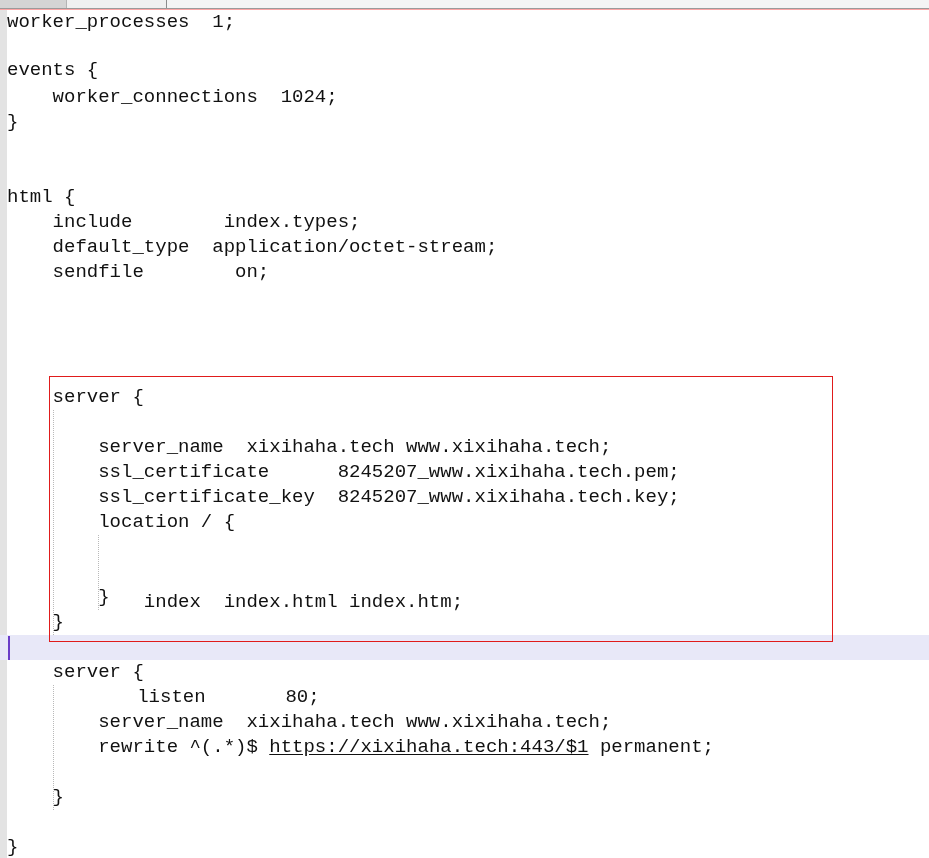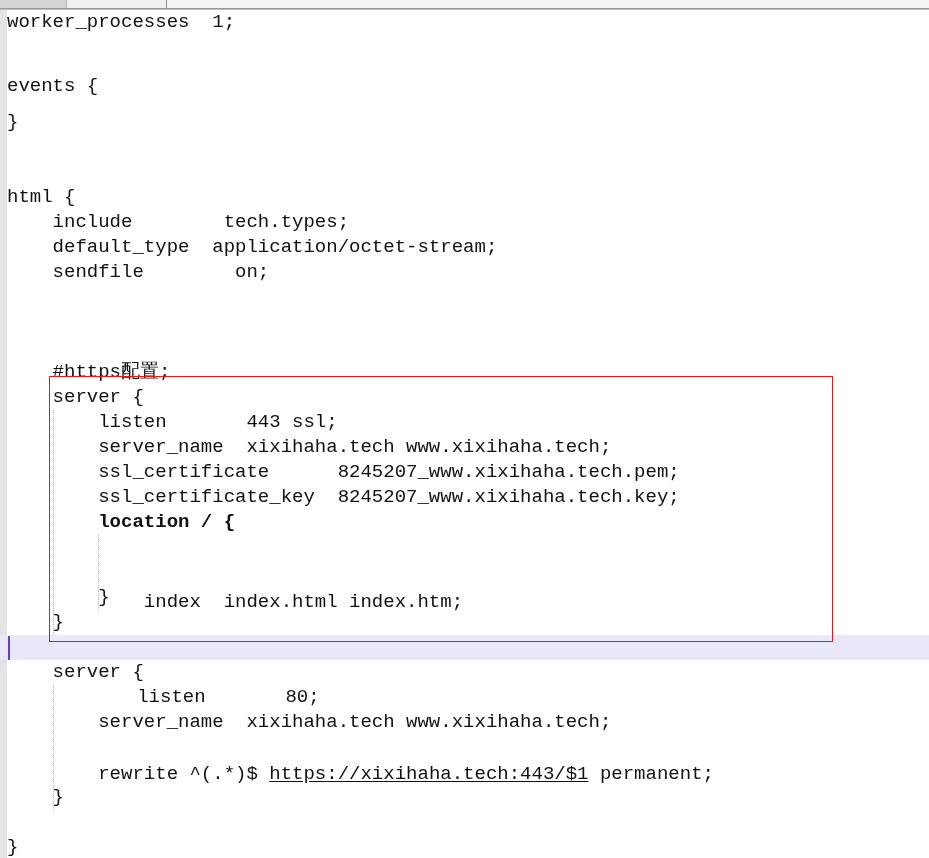--- a/index.html
+++ b/index.html
@@ -137,45 +137,44 @@
     <div class="toolbar-rest"></div>
   </div>
 
   <div class="gutter"></div>
 
   <div class="code-surface"></div>
 
   <div class="code-area" id="code-area">
       <div class="line" style="top: 0px;"><span class="txt">worker_processes  1;</span></div>
       <div class="line" style="top: 25px;"><span class="txt"></span></div>
-      <div class="line" style="top: 64px; font-family: Liberation Mono, monospace;"><span class="txt">events {</span></div>
+      <div class="line" style="top: 48px; font-family: Liberation Mono, monospace;"><span class="txt">events {</span></div>
+      <div class="line" style="top: 75px;"><span class="txt">    worker_connections  1024;</span></div>
       <div class="line" style="top: 100px;"><span class="txt">}</span></div>
       <div class="line" style="top: 125px;"><span class="txt"></span></div>
       <div class="line" style="top: 150px;"><span class="txt"></span></div>
       <div class="line" style="top: 175px;"><span class="txt">html {</span></div>
-      <div class="line" style="top: 200px;"><span class="txt">    include        tech.types;</span></div>
+      <div class="line" style="top: 200px;"><span class="txt">    include        index.types;</span></div>
       <div class="line" style="top: 225px;"><span class="txt">    default_type  application/octet-stream;</span></div>
       <div class="line" style="top: 250px;"><span class="txt">    sendfile        on;</span></div>
       <div class="line" style="top: 275px;"><span class="txt"></span></div>
       <div class="line" style="top: 325px;"><span class="txt"></span></div>
-      <div class="line" style="top: 350px;"><span class="txt">    #https配置;</span></div>
       <div class="line" style="top: 375px;"><span class="txt">    server {</span></div>
-      <div class="line" style="top: 400px;"><span class="txt">        listen       443 ssl;</span></div>
       <div class="line" style="top: 425px;"><span class="txt">        server_name  xixihaha.tech www.xixihaha.tech;</span></div>
       <div class="line" style="top: 450px;"><span class="txt">        ssl_certificate      8245207_www.xixihaha.tech.pem;</span></div>
       <div class="line" style="top: 475px;"><span class="txt">        ssl_certificate_key  8245207_www.xixihaha.tech.key;</span></div>
-      <div class="line" style="top: 500px; font-weight: bold;"><span class="txt">        location / {</span></div>
+      <div class="line" style="top: 500px;"><span class="txt">        location / {</span></div>
       <div class="line" style="top: 580px;"><span class="txt">            index  index.html index.htm;</span></div>
       <div class="line" style="top: 575px;"><span class="txt">        }</span></div>
       <div class="line" style="top: 600px;"><span class="txt">    }</span></div>
       <div class="line highlight" style="top: 625px;"><div class="caret" style="top: 1px;"></div><span class="txt"></span></div>
       <div class="line" style="top: 650px;"><span class="txt">    server {</span></div>
       <div class="line" style="top: 675px; margin-left: 39px;"><span class="txt">        listen       80;</span></div>
       <div class="line" style="top: 700px;"><span class="txt">        server_name  xixihaha.tech www.xixihaha.tech;</span></div>
-      <div class="line" style="top: 725px; margin-top: 27px;"><span class="txt">        rewrite ^(.*)$ </span><span class="url">https://xixihaha.tech:443/$1</span><span style="white-space: pre;"> permanent;</span></div>
+      <div class="line" style="top: 725px;"><span class="txt">        rewrite ^(.*)$ </span><span class="url">https://xixihaha.tech:443/$1</span><span style="white-space: pre;"> permanent;</span></div>
       <div class="line" style="top: 750px;"><span class="txt"></span></div>
       <div class="line" style="top: 775px;"><span class="txt">    }</span></div>
       <div class="line" style="top: 800px;"><span class="txt"></span></div>
       <div class="line" style="top: 825px;"><span class="txt">}</span></div>
     </div>
 
   <div class="red-box"></div>
 
 <div class="indent-guide" style="left: 52.68px; top: 410px; height: 225px;"></div>
     <div class="indent-guide" style="left: 98.36px; top: 535px; height: 75px;"></div>

